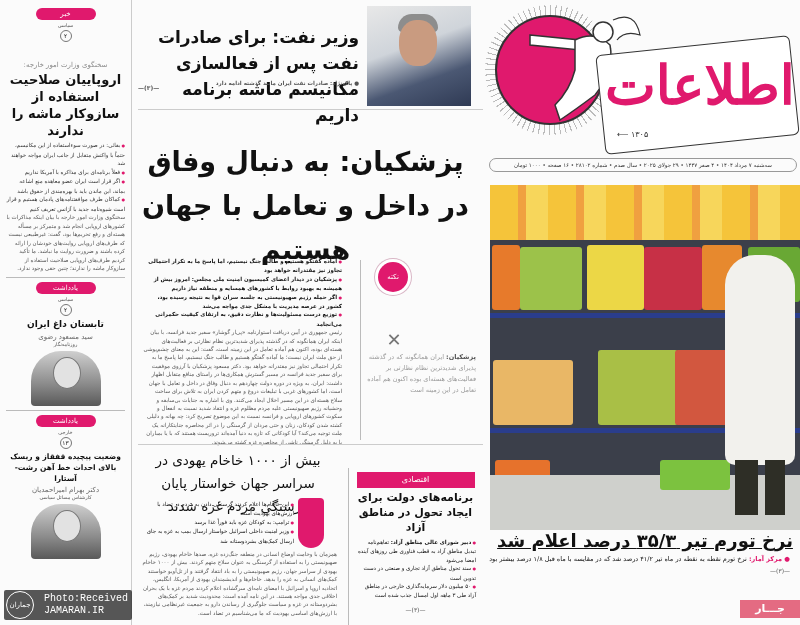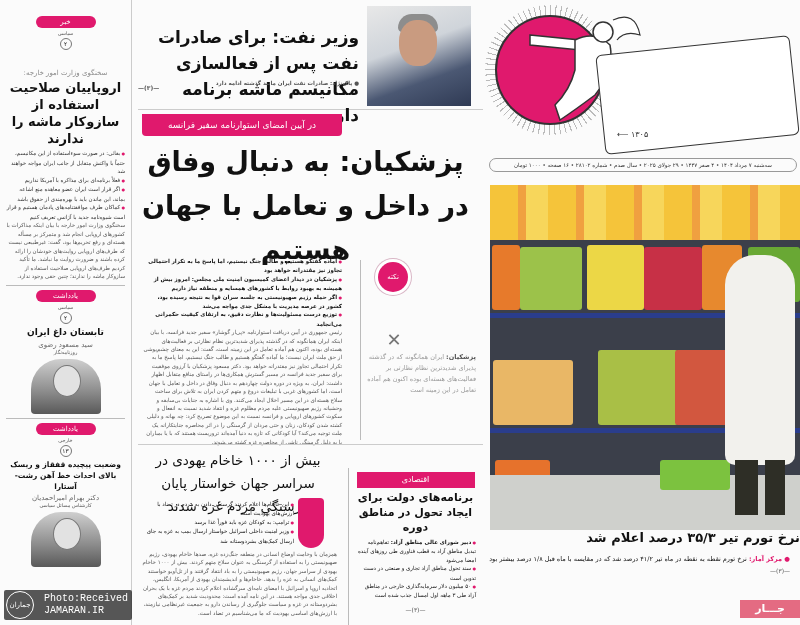--- a/index.html
+++ b/index.html
@@ -4,21 +4,21 @@
 <style>
   * { box-sizing: border-box; margin: 0; padding: 0; }
   html, body { width: 800px; height: 625px; overflow: hidden; background: #f2f2f2; }
   body { font-family: "DejaVu Sans", sans-serif; color: #111; position: relative; }
   .page { position: absolute; left: 0; top: 0; width: 800px; height: 625px; background: #fbfbfb; }
   .rtl { direction: rtl; text-align: right; }
   .pink { color: #e0196d; }
   .pinkbg { background: #e0196d; color: #fff; }
 
   
-  .leftcol { position: absolute; left: 0; top: 0; width: 132px; height: 625px; border-right: 1px solid #ccc; padding: 12px 6px; }
+  .leftcol { position: absolute; left: 0; top: 0; width: 132px; height: 625px; border-right: 1px solid #ccc; padding: 4px 6px; }
   .pill { display: block; margin: 4px auto 2px; width: 60px; height: 12px; border-radius: 7px; font-size: 7px; line-height: 12px; text-align: center; }
   .tiny { font-size: 5px; text-align: center; color: #555; }
   .numcirc { width: 12px; height: 12px; border-radius: 50%; border: 1px solid #777; margin: 2px auto; font-size: 6px; text-align: center; line-height: 10px; }
   .kicker { font-size: 7px; color: #888; text-align: center; margin-top: 19px; }
   .lhead { font-size: 13px; font-weight: bold; text-align: center; line-height: 17px; margin: 2px 0; }
   .bullets { font-size: 5.5px; line-height: 8.5px; color: #333; }
   .bullets .b::before { content: "● "; color: #e0196d; font-size: 4px; }
   .body5 { font-size: 5.5px; line-height: 8.5px; color: #555; }
   .sep { border-top: 1px solid #bbb; margin: 4px 0; }
   .byline { font-size: 7px; text-align: center; color: #666; }
@@ -70,21 +70,21 @@
   .mast-year { position: absolute; left: 132px; top: 130px; font-size: 8px; color: #333; }
   .dateline { position: absolute; left: 4px; top: 158px; width: 308px; height: 14px; border: 1px solid #999; border-radius: 7px; font-size: 5.5px; line-height: 12px; text-align: center; color: #333; }
 
   .fruit { position: absolute; left: 5px; top: 185px; width: 310px; height: 345px; background: #3b3f4a; overflow: hidden; }
   .banners { position: absolute; left: 0; top: 0; width: 100%; height: 55px; background: repeating-linear-gradient(90deg,#f5c43a 0 28px,#f0a040 28px 36px,#f7d65b 36px 58px); }
   .crate { position: absolute; border-radius: 3px; }
   .shelf { position: absolute; height: 5px; background: #2a3d8c; }
   .woman { position: absolute; left: 235px; top: 70px; width: 70px; height: 210px; background: #f2f1ed; border-radius: 30px 30px 10px 10px; }
   .legs { position: absolute; left: 245px; top: 275px; width: 50px; height: 55px; background: linear-gradient(90deg,#2e2e26 0 45%,transparent 45% 60%,#2e2e26 60%); }
   .ground { position: absolute; left: 0; top: 290px; width: 100%; height: 55px; background: #cfd0cc; }
-  .infl-head { position: absolute; left: 5px; top: 530px; width: 310px; font-size: 13px; font-weight: bold; text-align: right; }
+  .infl-head { position: absolute; left: 5px; top: 530px; width: 310px; font-size: 18px; font-weight: bold; text-align: center; text-decoration: underline; }
   .infl-sub { position: absolute; left: 0; top: 554px; width: 305px; font-size: 6.5px; line-height: 11px; }
   .infl-sub .k { font-weight: bold; }
   .jaar { position: absolute; right: 0; top: 600px; width: 60px; height: 18px; background: #e0526d; color: #fff; font-size: 11px; font-weight: bold; text-align: center; line-height: 18px; opacity: .85; }
 
   .watermark { position: absolute; left: 4px; top: 590px; width: 128px; height: 30px; background: rgba(40,40,40,.78); color: #fff; border-radius: 2px; }
   .wm-logo { position: absolute; left: 2px; top: 1px; width: 28px; height: 28px; border-radius: 50%; border: 1.5px solid #fff; font-size: 7px; line-height: 26px; text-align: center; }
   .wm-text { position: absolute; left: 40px; top: 3px; font-family: Liberation Mono, monospace; font-size: 10px; line-height: 12px; }
 </style>
 </head>
 <body>
@@ -134,21 +134,20 @@
     <div class="top-story">
       <div class="oil-photo">
         <div class="hair"></div>
         <div class="face"></div>
       </div>
       <div class="oil-head">وزیر نفت: برای صادرات نفت پس از فعالسازی مکانیسم ماشه برنامه داریم</div>
       <div class="oil-sub">● پاک‌نژاد: صادرات نفت ایران مانند گذشته ادامه دارد</div>
       <div class="pagemark" style="position:absolute;left:0;top:84px">—(<span>۳</span>)—</div>
     </div>
 
-    <div class="strap pinkbg">در آیین امضای استوارنامه سفیر فرانسه</div>
     <div class="main-head">پزشکیان: به دنبال وفاق در داخل و تعامل با جهان هستیم</div>
 
     <div class="main-body">
       <div class="b">آماده گفتگو هستیم و طالب جنگ نیستیم، اما پاسخ ما به تکرار احتمالی تجاوز نیز مقتدرانه خواهد بود</div>
       <div class="b">پزشکیان در دیدار اعضای کمیسیون امنیت ملی مجلس: امروز بیش از همیشه به بهبود روابط با کشورهای همسایه و منطقه نیاز داریم</div>
       <div class="b">اگر حمله رژیم صهیونیستی به جلسه سران قوا به نتیجه رسیده بود، کشور در عرصه مدیریت با مشکل جدی مواجه می‌شد</div>
       <div class="b">توزیع درست مسئولیت‌ها و نظارت دقیق، به ارتقای کیفیت حکمرانی می‌انجامد</div>
       <div style="color:#555">رئیس جمهوری در آیین دریافت استوارنامه «پی‌ار گوشار» سفیر جدید فرانسه، با بیان اینکه ایران همانگونه که در گذشته پذیرای شدیدترین نظام نظارتی بر فعالیت‌های هسته‌ای بوده، اکنون هم آماده تعامل در این زمینه است، گفت: این به معنای چشم‌پوشی از حق ملت ایران نیست؛ ما آماده گفتگو هستیم و طالب جنگ نیستیم، اما پاسخ ما به تکرار احتمالی تجاوز نیز مقتدرانه خواهد بود. دکتر مسعود پزشکیان با آرزوی موفقیت برای سفیر جدید فرانسه در مسیر گسترش همکاری‌ها در راستای منافع متقابل اظهار داشت: ایران، به ویژه در دوره دولت چهاردهم به دنبال وفاق در داخل و تعامل با جهان است، اما کشورهای غربی با تبلیغات دروغ و متهم کردن ایران به تلاش برای ساخت سلاح هسته‌ای در این مسیر اخلال ایجاد می‌کنند. وی با اشاره به جنایات بی‌سابقه و وحشیانه رژیم صهیونیستی علیه مردم مظلوم غزه و انتقاد شدید نسبت به انفعال و سکوت کشورهای اروپایی و فرانسه نسبت به این موضوع تصریح کرد: چه بهانه و دلیلی کشته شدن کودکان، زنان و حتی مردان از گرسنگی را در اثر محاصره جنایتکارانه یک ملت توجیه می‌کند؟ آیا کودکانی که تازه به دنیا آمده‌اند تروریست هستند که با یا بمباران یا به دلیل گرسنگی ناشی از محاصره غزه کشته می‌شوند.</div>
     </div>
     <div class="vline"></div>
@@ -164,41 +163,42 @@
     <div class="rabbi-badge"></div>
     <div class="rabbi-bul">
       <div class="b">این خاخام‌ها اعلام کردند گرسنگی دادن به مردم در تضاد با ارزش‌های یهودیت است</div>
       <div class="b">ترامپ: به کودکان غزه باید فوراً غذا برسد</div>
       <div class="b">وزیر امنیت داخلی اسرائیل خواستار ارسال بمب به غزه به جای ارسال کمک‌های بشردوستانه شد</div>
     </div>
     <div class="rabbi-body">همزمان با وخامت اوضاع انسانی در منطقه جنگ‌زده غزه، صدها خاخام یهودی، رژیم صهیونیستی را به استفاده از گرسنگی به عنوان سلاح متهم کردند. بیش از ۱۰۰۰ خاخام یهودی از سراسر جهان، رژیم صهیونیستی را به باد انتقاد گرفتند و از تل‌آویو خواستند کمک‌های انسانی به غزه را بدهد. خاخام‌ها و اندیشمندان یهودی از آمریکا، انگلیس، اتحادیه اروپا و اسرائیل با امضای نامه‌ای سرگشاده اعلام کردند مردم غزه با یک بحران اخلاقی جدی مواجه هستند. در این نامه آمده است: محدودیت شدید بر کمک‌های بشردوستانه در غزه و سیاست جلوگیری از رساندن دارو به جمعیت غیرنظامی نیازمند، با ارزش‌های اساسی یهودیت که ما می‌شناسیم در تضاد است.</div>
 
     <div class="econ-box">
       <div class="econ-tag pinkbg">اقتصادی</div>
-      <div class="econ-head">برنامه‌های دولت برای ایجاد تحول در مناطق دوره</div>
+      <div class="econ-head">برنامه‌های دولت برای ایجاد تحول در مناطق آزاد</div>
       <div class="econ-bul">
         <div class="b"><span class="k">دبیر شورای عالی مناطق آزاد:</span> <span>تفاهم‌نامه تبدیل مناطق آزاد به قطب فناوری طی روزهای آینده امضا می‌شود</span></div>
         <div class="b"><span>سند تحول مناطق آزاد تجاری و صنعتی در دست تدوین است</span></div>
         <div class="b"><span>۵۰ میلیون دلار سرمایه‌گذاری خارجی در مناطق آزاد طی ۳ ماهه اول امسال جذب شده است</span></div>
       </div>
       <div class="pagemark" style="text-align:center;margin-top:6px">—(<span>۳</span>)—</div>
     </div>
   </div>
 
   <div class="rightcol">
     <div class="masthead">
       <div class="mast-rays"></div>
       <div class="mast-circle"></div>
       <svg class="mast-figure" viewBox="0 0 120 120">
         <path d="M5 25 L55 30 L55 40 L5 35 Z" fill="#fff" stroke="#333" stroke-width="1.5"></path>
         <path d="M50 30 Q70 20 85 35 Q90 60 70 85 Q50 100 35 110 L30 95 Q45 80 50 60 Z" fill="#fff" stroke="#333" stroke-width="1.5"></path>
         <circle cx="78" cy="22" r="10" fill="#fff" stroke="#333" stroke-width="1.5"></circle>
         <path d="M88 10 Q110 0 115 25 Q100 20 92 30" fill="#fff" stroke="#333" stroke-width="1.2"></path>
       </svg>
       <div class="scroll"></div>
+      <div class="mast-title">اطلاعات</div>
       <div class="mast-year">⟵ <span>۱۳۰۵</span></div>
       <div class="dateline rtl" style="text-align:center">سه‌شنبه ۷ مرداد ۱۴۰۴ • ۴ صفر ۱۴۴۷ • ۲۹ جولای ۲۰۲۵ • سال صدم • شماره ۲۸۱۰۲ • ۱۶ صفحه • ۱۰۰۰ تومان</div>
     </div>
 
     <div class="fruit">
       <div class="banners"></div>
       <div class="crate" style="left:2px;top:60px;width:28px;height:65px;background:#e77a2b"></div>
       <div class="crate" style="left:30px;top:62px;width:62px;height:63px;background:#9cc24a"></div>
       <div class="crate" style="left:97px;top:60px;width:57px;height:65px;background:#ecd746"></div>
       <div class="crate" style="left:154px;top:62px;width:58px;height:63px;background:#c73046"></div>

